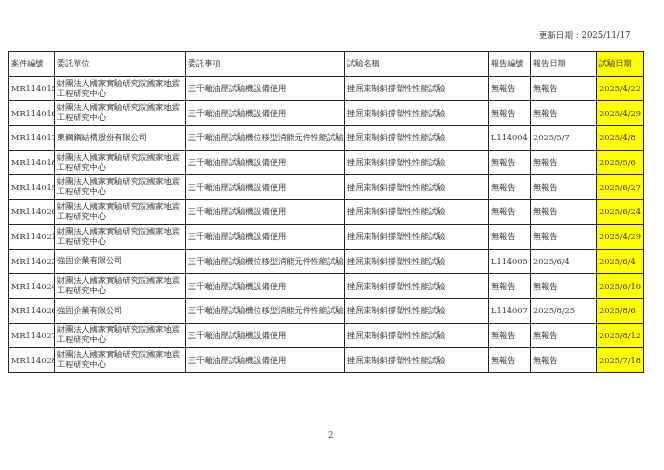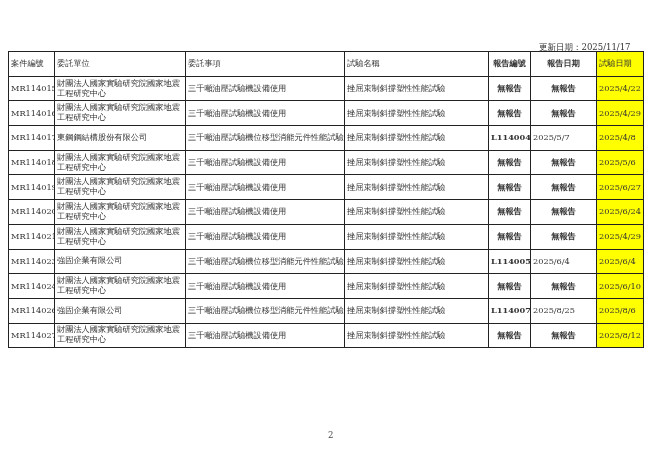--- a/index.html
+++ b/index.html
@@ -1,23 +1,23 @@
 <!DOCTYPE html>
 <html><head>
 <meta charset="utf-8">
 <style>
   html, body { margin: 0; padding: 0; background: #ffffff; }
   body { width: 664px; height: 470px; position: relative; overflow: hidden;
          font-family: "DejaVu Serif", "Liberation Serif", serif; color: #333; }
-  .update { position: absolute; top: 42px; left: 539px; font-size: 8.5px; color: #333; white-space: nowrap; }
+  .update { position: absolute; top: 30px; left: 539px; font-size: 8.5px; color: #333; white-space: nowrap; }
   table { position: absolute; left: 8px; top: 51px; border-collapse: collapse; table-layout: fixed; width: 635px; }
   td { border: 1px solid #222; font-size: 8.2px; line-height: 11px; padding: 0 2px; vertical-align: middle; overflow: hidden; white-space: nowrap; }
   tr { height: 24.7px; }
   td.wrap { white-space: normal; word-break: break-all; line-height: 10px; font-family: Liberation Serif, serif; }
-  .c-center { text-align: center; font-weight: bold; }
+  .c-center { text-align: left; }
   .c-right { text-align: left; }
   .hl { background: #ffff00; margin-top: 26px; }
   .pageno { position: absolute; top: 430px; left: 328px; font-size: 8.5px; color: #444; }
 </style>
 </head>
 <body>
 
 <div class="update">更新日期：2025/11/17</div>
 
 <table>
@@ -132,16 +132,25 @@
       </tr>
       <tr>
         <td>MR114027</td>
         <td class="wrap">財團法人國家實驗研究院國家地震工程研究中心</td>
         <td>三千噸油壓試驗機設備使用</td>
         <td>挫屈束制斜撐塑性性能試驗</td>
         <td class="c-center">無報告</td>
         <td class="c-center">無報告</td>
         <td class="hl c-right">2025/8/12</td>
       </tr>
+      <tr>
+        <td>MR114028</td>
+        <td class="wrap">財團法人國家實驗研究院國家地震工程研究中心</td>
+        <td>三千噸油壓試驗機設備使用</td>
+        <td>挫屈束制斜撐塑性性能試驗</td>
+        <td class="c-center">無報告</td>
+        <td class="c-center">無報告</td>
+        <td class="hl c-right">2025/7/18</td>
+      </tr>
     </tbody>
 </table>
 
 <div class="pageno">2</div>
 
 </body></html>

